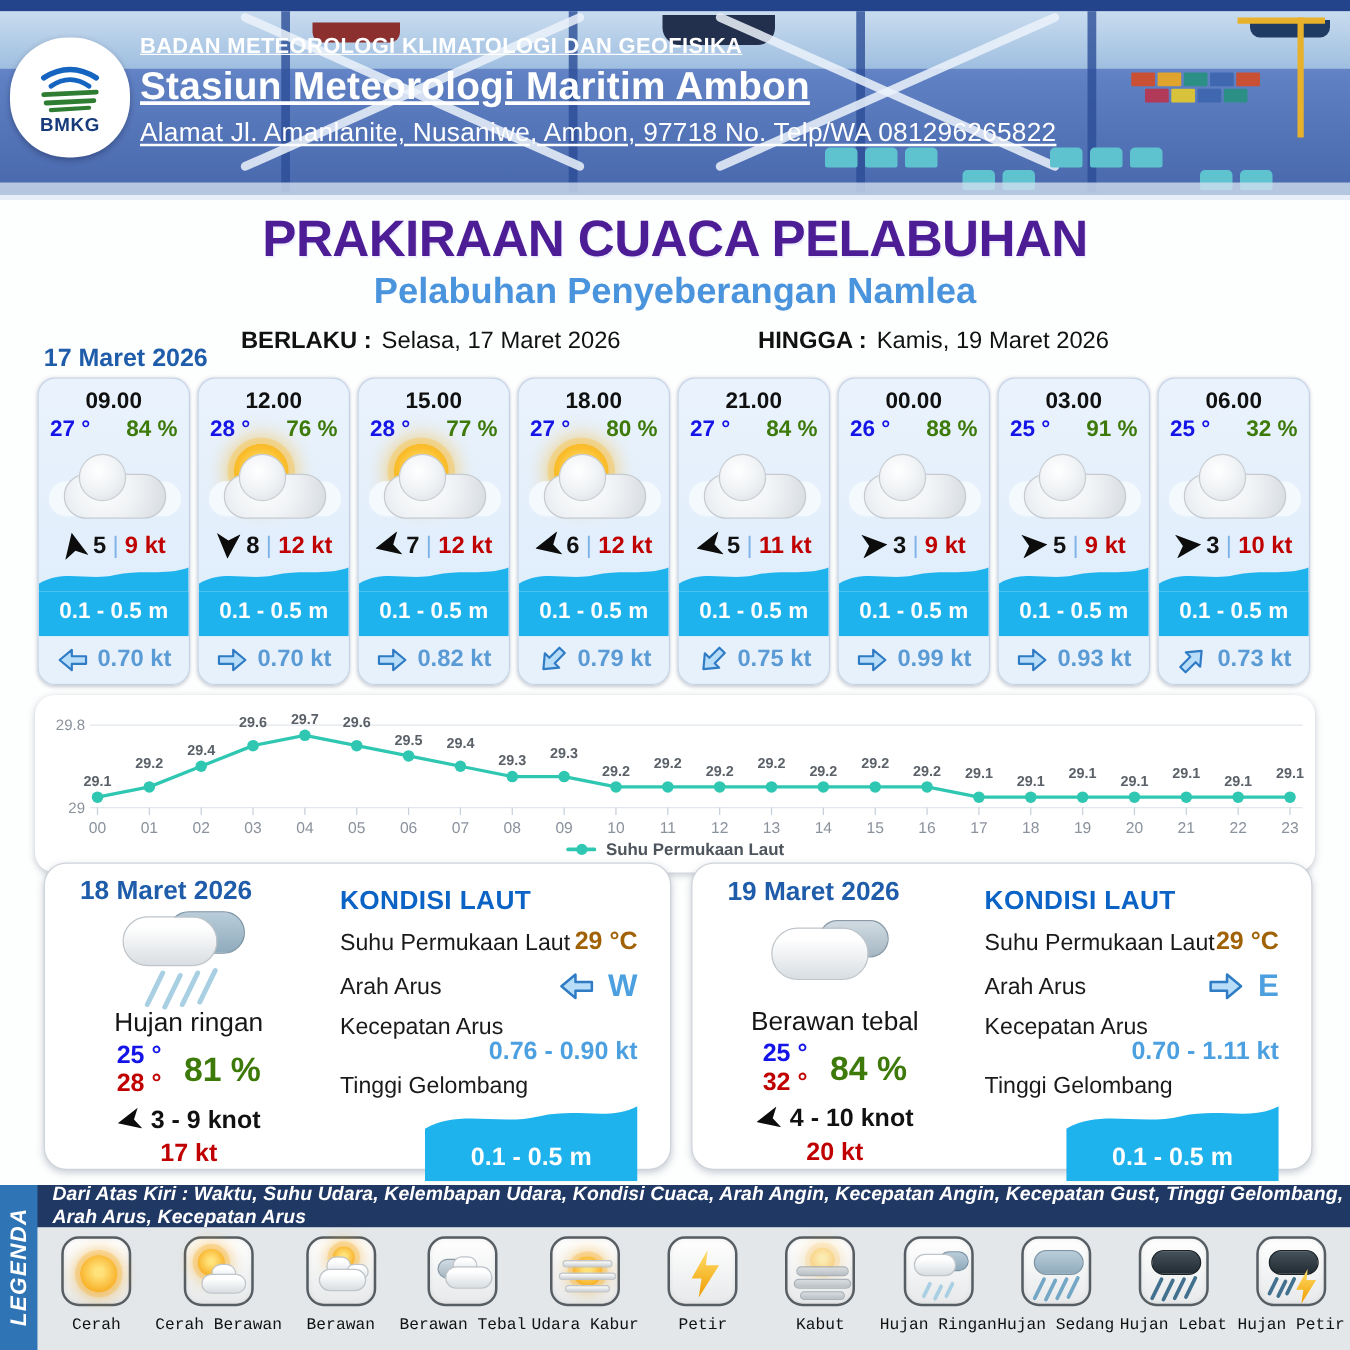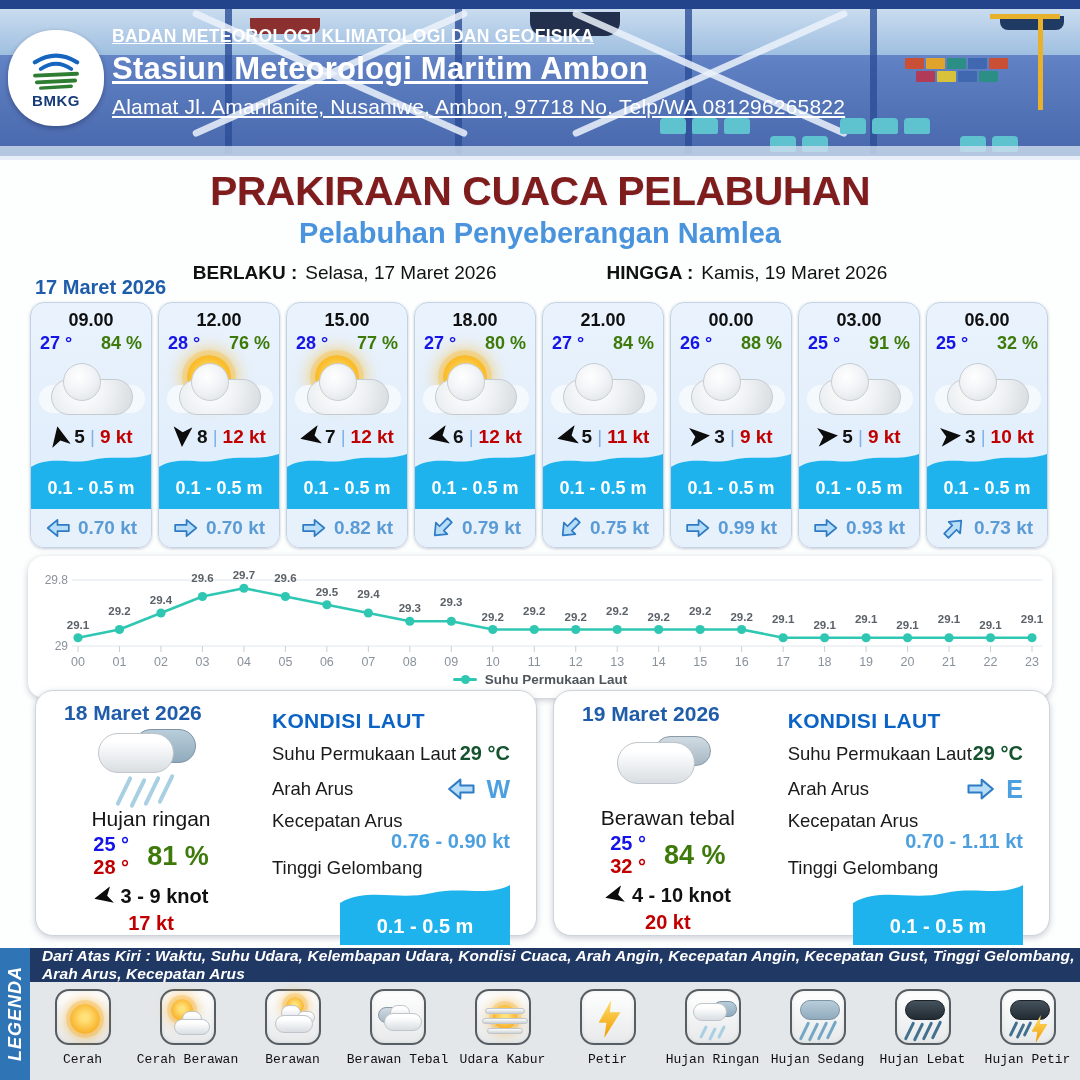--- a/index.html
+++ b/index.html
@@ -21,21 +21,21 @@
   .logo{position:absolute;left:8px;top:30px;width:96px;height:96px;background:#fff;border-radius:46px;
         display:flex;flex-direction:column;align-items:center;justify-content:center;box-shadow:0 2px 5px rgba(0,0,30,.3);}
   .logo-txt{font-size:15px;font-weight:bold;color:#163a7a;letter-spacing:.5px;margin-top:1px;}
   .hdr-text{position:absolute;left:112px;top:26px;width:930px;color:#fff;text-decoration:underline;}
   .hdr-agency{font-size:17.5px;font-weight:bold;letter-spacing:.3px;}
   .hdr-station{font-size:31px;font-weight:bold;margin-top:4px;letter-spacing:.2px;}
   .hdr-address{font-size:21px;margin-top:8px;letter-spacing:.2px;}
 
   
   .titleblock{position:absolute;left:0;top:168px;width:1080px;text-align:center;}
-  .t-main{font-size:41px;font-weight:bold;color:#7f1d1d;letter-spacing:-.5px;text-shadow:1px 1px 0 #eef;}
+  .t-main{font-size:41px;font-weight:bold;color:#4c1d95;letter-spacing:-.5px;text-shadow:1px 1px 0 #eef;}
   .t-sub{font-size:29px;font-weight:bold;color:#4a94dd;margin-top:2px;}
   .t-valid{margin-top:12px;display:flex;justify-content:center;gap:110px;font-size:19px;color:#111;}
   .t-valid b{font-weight:bold;}
   .t-valid span.v{font-weight:normal;margin-left:8px;}
 
   .date-label{position:absolute;left:35px;top:276px;font-size:20px;font-weight:bold;color:#1f5caa;}
 
   
   .cards{position:absolute;left:30px;top:302px;width:1020px;display:flex;gap:6px;}
   .card{position:relative;width:122px;height:246px;background:linear-gradient(180deg,#eaf3fd 0%,#dcebfa 100%);
@@ -107,21 +107,21 @@
   .dp-tmin{font-size:20px;font-weight:bold;color:#1414e8;}
   .dp-tmax{font-size:20px;font-weight:bold;color:#c00000;}
   .dp-rh{font-size:27px;font-weight:bold;color:#3d7a0a;}
   .dp-wind{display:flex;align-items:center;gap:8px;margin-top:6px;font-size:20px;font-weight:bold;color:#111;}
   .dp-wind .dart{width:19px;height:17px;}
   .dp-gust{font-size:20px;font-weight:bold;color:#c00000;margin-top:4px;}
   .dp-right{flex:1;padding:18px 26px 0 6px;}
   .kl-title{font-size:21px;font-weight:bold;color:#0b63c5;letter-spacing:.3px;}
   .kl-row{display:flex;justify-content:space-between;align-items:center;margin-top:9px;}
   .kl-label{font-size:18.5px;color:#1a1a1a;}
-  .kl-val{font-size:20px;font-weight:bold;color:#14532d;}
+  .kl-val{font-size:20px;font-weight:bold;color:#a16207;}
   .kl-dirwrap{display:flex;align-items:center;gap:10px;}
   .kl-dirwrap .cur-arrow{width:30px;height:30px;}
   .kl-dirletter{font-size:25px;font-weight:bold;color:#4da0e0;}
   .kl-speed{ text-align:right;font-size:20px;font-weight:bold;color:#4da0e0;margin-top:-2px;}
   .wavebadge{position:relative;width:170px;height:62px;margin-left:auto;margin-top:4px;}
   .wavebadge svg{position:absolute;inset:0;width:100%;height:100%;}
   .wavebadge span{position:absolute;left:0;right:0;bottom:7px;text-align:center;color:#fff;font-size:20px;font-weight:bold;}
 
   
   .notesbar{position:absolute;left:0px;top:948px;width:1080px;height:34px;background:#203864;
@@ -718,20 +718,29 @@
       <div class="llabel">Udara Kabur</div>
     </div>
     <div class="litem">
       <div class="lic">
           <span class="lb" style="left:17px;top:9px;width:22px;height:38px;"></span>
         </div>
       <div class="llabel">Petir</div>
     </div>
     <div class="litem">
       <div class="lic">
+          <span class="ls" style="left:18px;top:7px;width:20px;height:20px;opacity:.55;"></span>
+          <span class="lbar g" style="left:7px;top:22px;width:42px;height:8px;"></span>
+          <span class="lbar g" style="left:5px;top:32px;width:46px;height:8px;"></span>
+          <span class="lbar g" style="left:10px;top:42px;width:36px;height:7px;"></span>
+        </div>
+      <div class="llabel">Kabut</div>
+    </div>
+    <div class="litem">
+      <div class="lic">
           <span class="lc b" style="left:26px;top:10px;width:24px;height:16px;"></span>
           <span class="lc" style="left:6px;top:12px;width:34px;height:18px;"></span>
           <span class="ld l" style="left:15px;top:34px;height:14px;"></span>
           <span class="ld l" style="left:24px;top:36px;height:14px;"></span>
           <span class="ld l" style="left:33px;top:34px;height:14px;"></span>
         </div>
       <div class="llabel">Hujan Ringan</div>
     </div>
     <div class="litem">
       <div class="lic">

